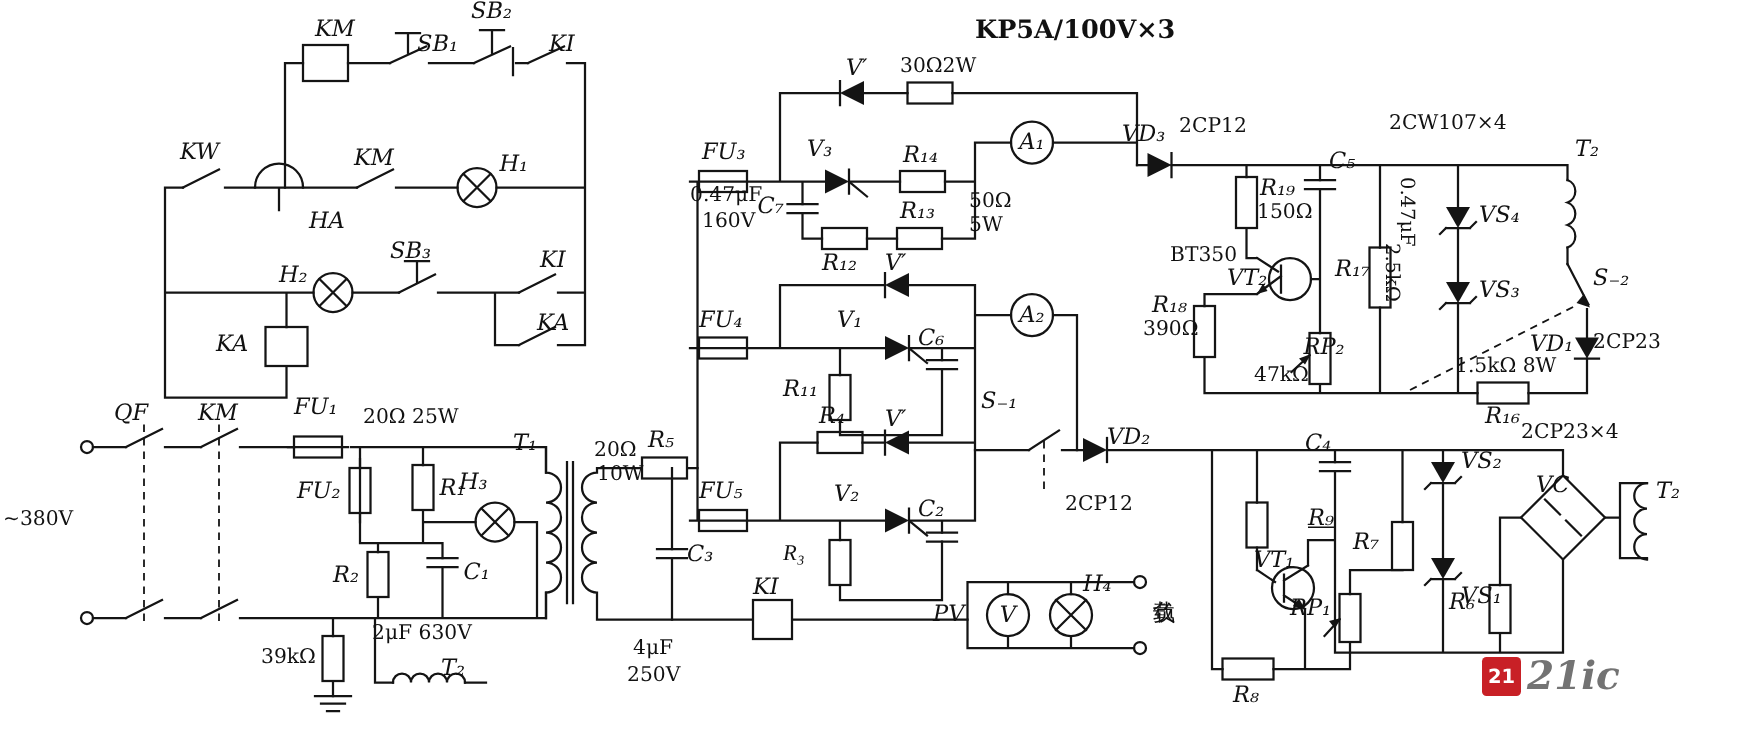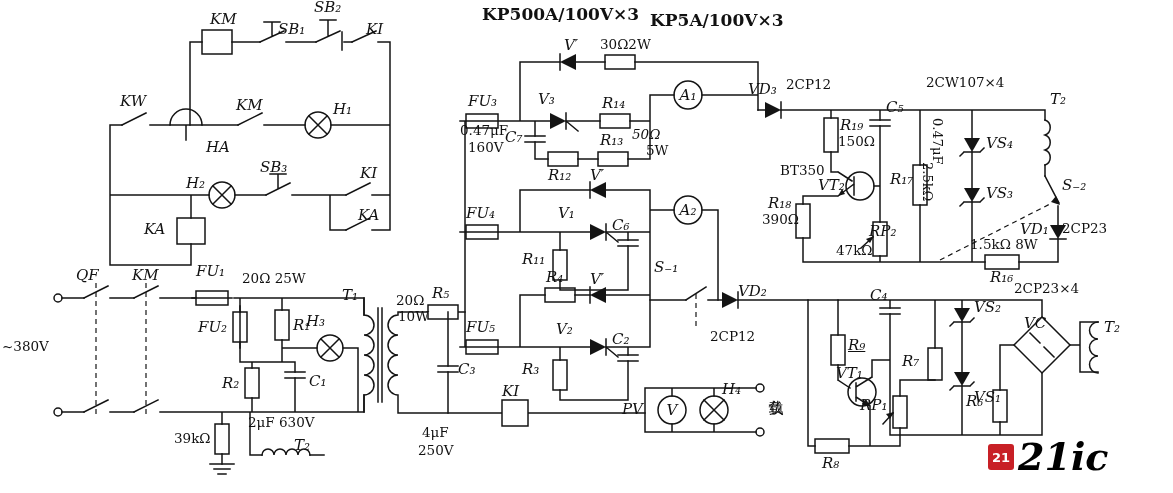--- a/index.html
+++ b/index.html
@@ -13,21 +13,21 @@
   .labels{position:absolute;left:0;top:0;width:100%;height:100%;pointer-events:none}
   .lb{position:absolute;font-style:italic;font-size:15px;color:#111;white-space:pre;line-height:1}
   .lb.v{font-style:normal;font-size:13.5px}
   .lb.b{font-style:normal;font-weight:bold;font-size:17px}
   .lb.c{transform:translate(-50%,-50%)}
   .lb.rot{font-style:normal;font-size:13px;transform:rotate(90deg);transform-origin:0 0}
   .lb.vert{font-style:normal;writing-mode:vertical-rl;font-size:15px}
   .wm{position:absolute;left:988px;top:438px;display:flex;align-items:center;gap:4px}
   .wm-badge{width:26px;height:26px;background:#c82026;color:#fff;border-radius:3px;
             font:bold 13px "DejaVu Sans",sans-serif;display:flex;align-items:center;justify-content:center}
-  .wm-name{color:#000000;font-style:italic;font-weight:bold;font-size:38px;line-height:1}
+  .wm-name{color:#737373;font-style:italic;font-weight:bold;font-size:26px;line-height:1}
   .wm-suffix{color:#9a9a9a;font-weight:bold;font-size:24px;line-height:1;font-family:"DejaVu Sans",sans-serif}
 </style>
 </head>
 <body>
 
 <div class="stage">
   <svg width="1173" height="493" viewBox="0 0 1173 493">
 
     <g>
       <rect class="cmp" x="202" y="30" width="30" height="24"></rect>
@@ -158,47 +158,46 @@
       <span class="lb" style="left: 198px; top: 320px;">FU₂</span>
       <span class="lb" style="left: 293px; top: 318px;">R₁</span>
       <span class="lb" style="left: 306px; top: 314px;">H₃</span>
       <span class="lb" style="left: 342px; top: 288px;">T₁</span>
       <span class="lb" style="left: 222px; top: 376px;">R₂</span>
       <span class="lb" style="left: 309px; top: 374px;">C₁</span>
       <span class="lb v" style="left: 248px; top: 416px;">2μF 630V</span>
       <span class="lb v" style="left: 174px; top: 432px;">39kΩ</span>
       <span class="lb" style="left: 294px; top: 438px;">T₂</span>
       <span class="lb v" style="left: 2px; top: 340px;">~380V</span>
-      <span class="lb b" style="left: 482px; top: 6px;">KP500A/100V×3</span>
       <span class="lb b" style="left: 650px; top: 12px; text-align: right;">KP5A/100V×3</span>
       <span class="lb" style="left: 564px; top: 38px;">V′</span>
       <span class="lb v" style="left: 600px; top: 38px;">30Ω2W</span>
       <span class="lb" style="left: 538px; top: 92px;">V₃</span>
       <span class="lb" style="left: 602px; top: 96px;">R₁₄</span>
       <span class="lb" style="left: 468px; top: 94px;">FU₃</span>
       <span class="lb v" style="left: 460px; top: 124px;">0.47μF</span>
       <span class="lb v" style="left: 468px; top: 141px;">160V</span>
       <span class="lb" style="left: 505px; top: 130px;">C₇</span>
       <span class="lb" style="left: 600px; top: 133px;">R₁₃</span>
       <span class="lb" style="left: 548px; top: 168px;">R₁₂</span>
       <span class="lb" style="left: 590px; top: 168px;">V′</span>
-      <span class="lb v" style="left: 632px; top: 128px; font-style: italic;">50Ω</span>
+      <span class="lb v" style="left: 646px; top: 128px;">50Ω</span>
       <span class="lb v" style="left: 646px; top: 144px;">5W</span>
       <span class="lb c" style="left: 688px; top: 95px;">A₁</span>
       <span class="lb" style="left: 466px; top: 206px;">FU₄</span>
       <span class="lb" style="left: 558px; top: 206px;">V₁</span>
       <span class="lb" style="left: 612px; top: 218px;">C₆</span>
       <span class="lb c" style="left: 688px; top: 210px;">A₂</span>
       <span class="lb" style="left: 522px; top: 252px; text-align: center;">R₁₁</span>
       <span class="lb" style="left: 546px; top: 270px;">R₄</span>
       <span class="lb" style="left: 590px; top: 272px;">V′</span>
       <span class="lb" style="left: 466px; top: 320px;">FU₅</span>
       <span class="lb" style="left: 556px; top: 322px;">V₂</span>
       <span class="lb" style="left: 612px; top: 332px;">C₂</span>
-      <span class="lb" style="left: 522px; top: 362px;">R₃</span>
+      <span class="lb" style="left: 522px; top: 362px; font-family: Liberation Serif, serif;">R₃</span>
       <span class="lb v" style="left: 396px; top: 294px;">20Ω</span>
       <span class="lb v" style="left: 398px; top: 310px;">10W</span>
       <span class="lb" style="left: 432px; top: 286px;">R₅</span>
       <span class="lb" style="left: 458px; top: 362px;">C₃</span>
       <span class="lb" style="left: 502px; top: 384px;">KI</span>
       <span class="lb v" style="left: 422px; top: 426px;">4μF</span>
       <span class="lb v" style="left: 418px; top: 444px;">250V</span>
       <span class="lb" style="left: 622px; top: 402px;">PV</span>
       <span class="lb c" style="left: 672px; top: 410px;">V</span>
       <span class="lb" style="left: 722px; top: 382px;">H₄</span>
@@ -227,21 +226,21 @@
       <span class="lb v" style="left: 1062px; top: 222px;">2CP23</span>
       <span class="lb v" style="left: 970px; top: 238px;">1.5kΩ 8W</span>
       <span class="lb" style="left: 990px; top: 270px;">R₁₆</span>
       <span class="lb" style="left: 738px; top: 284px; font-style: italic;">VD₂</span>
       <span class="lb v" style="left: 710px; top: 330px;">2CP12</span>
       <span class="lb" style="left: 870px; top: 288px;">C₄</span>
       <span class="lb" style="left: 974px; top: 300px;">VS₂</span>
       <span class="lb v" style="left: 1014px; top: 282px;">2CP23×4</span>
       <span class="lb" style="left: 1024px; top: 316px;">VC</span>
       <span class="lb" style="left: 1104px; top: 320px;">T₂</span>
-      <span class="lb" style="left: 848px; top: 338px; text-decoration: underline;">R₉</span>
+      <span class="lb" style="left: 872px; top: 338px; text-decoration: underline;">R₉</span>
       <span class="lb" style="left: 836px; top: 366px; font-style: italic;">VT₁</span>
       <span class="lb" style="left: 902px; top: 354px;">R₇</span>
       <span class="lb" style="left: 974px; top: 370px; margin-top: 20px;">VS₁</span>
       <span class="lb" style="left: 860px; top: 398px;">RP₁</span>
       <span class="lb" style="left: 966px; top: 394px;">R₆</span>
       <span class="lb" style="left: 822px; top: 456px;">R₈</span>
     </div>
 
   <div class="wm">
     <span class="wm-badge">21</span>

